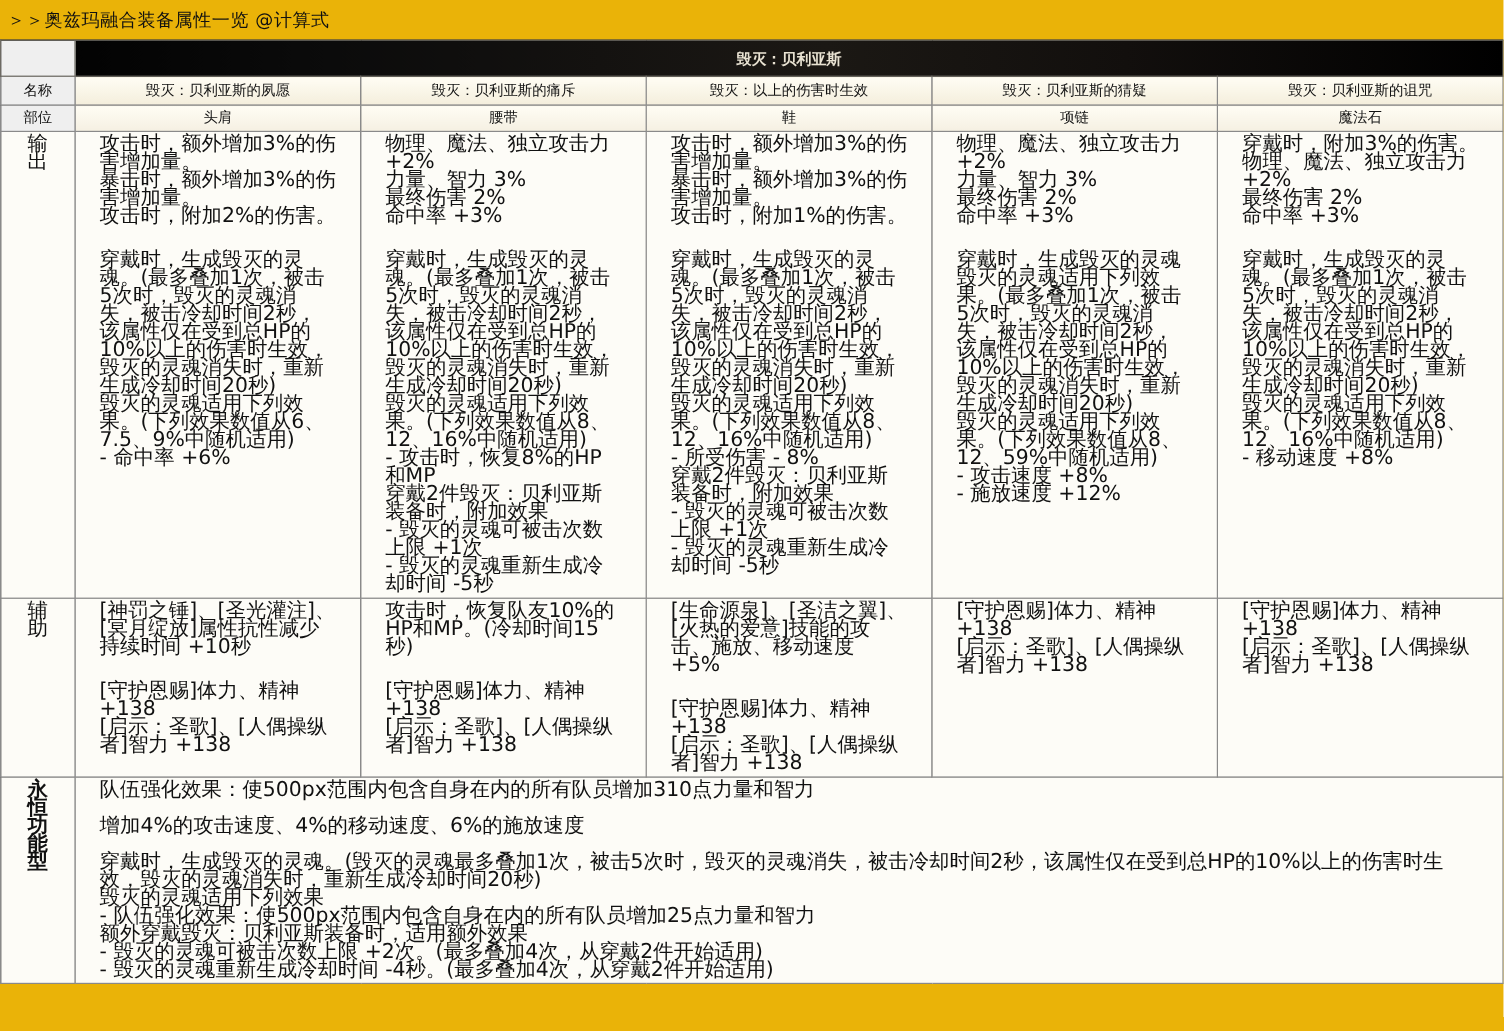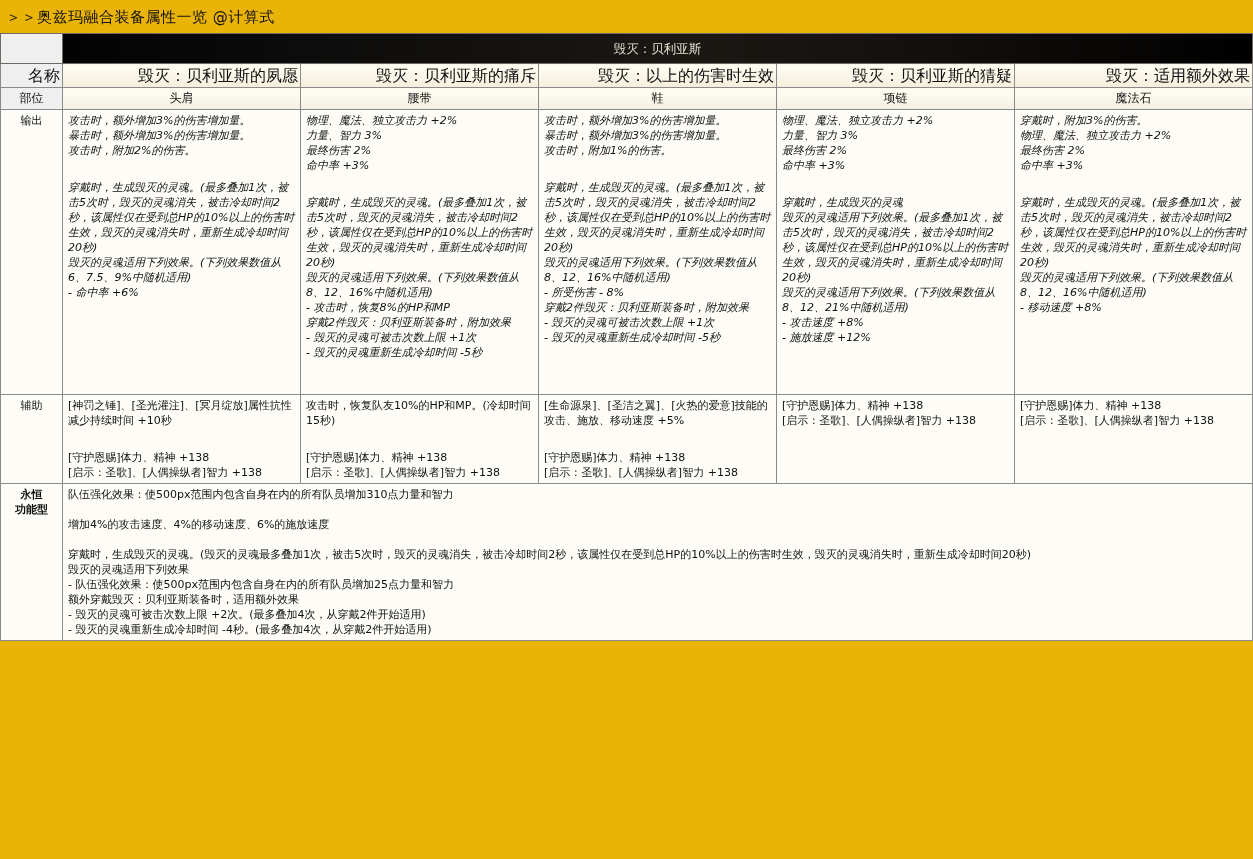--- a/index.html
+++ b/index.html
@@ -24,22 +24,22 @@
   }
   table.sheet {
     border-collapse: collapse;
     width: 1253px;
     table-layout: fixed;
     background: linear-gradient(90deg, #000000 0%, #0b0b0b 22%, #141210 40%, #1b1814 55%, #120f0d 75%, #000000 100%);
   }
   table.sheet td, table.sheet th {
     border: 1px solid #8a8a8a;
     vertical-align: top;
-    padding: 3px 5px;
-    font-size: 11px;
+    padding: 3px 20px;
+    font-size: 17px;
     line-height: 15px;
     color: #111111;
     background: #fdfcf7;
   }
   
   col.c-label { width: 62px; }
   col.c-item  { width: 238px; }
 
   td.rowlabel {
     background: #efefef;
@@ -54,53 +54,54 @@
   
   tr.band-top td {
     background: transparent;
     border-color: #6d6a63;
     height: 30px;
     color: #e8e2d2;
     text-align: center;
     font-size: 12.5px;
     vertical-align: middle;
     padding: 4px;
+    font-weight: bold;
   }
   tr.band-top td.rowlabel {
     background: #efefef;
     color: #111;
   }
   td.dark-title {
     background: linear-gradient(90deg, rgba(0,0,0,0.92) 0%, rgba(22,20,16,0.92) 30%, rgba(46,40,30,0.88) 50%, rgba(20,18,14,0.92) 72%, rgba(0,0,0,0.92) 100%);
   }
   tr.names td {
     background: linear-gradient(180deg, #fffdf4 0%, #f4eedc 100%);
-    text-align: right;
-    font-size: 16px;
+    text-align: center;
+    font-size: 12px;
     padding: 4px 2px;
     vertical-align: middle;
   }
   tr.names td.rowlabel { background:#efefef; }
   tr.parts td {
     background: linear-gradient(180deg, #fffdf4 0%, #f5f0e2 100%);
     text-align: center;
     font-size: 12px;
     padding: 3px 2px;
     vertical-align: middle;
   }
   tr.parts td.rowlabel { background:#efefef; }
 
   td.cell {
     background: #fffdf6;
   }
   td.cell .gap { height: 11px; }
 
   td.wide { background: #fffdf6; }
 
-  .out-cell { height: 285px; font-style: italic; }
+  .out-cell { height: 285px; }
   .aux-cell { height: 88px; }
 
   .txt { white-space: pre-wrap; }
 </style>
 </head>
 <body>
 
 <div id="page">
 
   <div class="page-title">＞＞奥兹玛融合装备属性一览 @计算式</div>
@@ -120,21 +121,21 @@
         <td class="rowlabel"></td>
         <td class="dark-title" colspan="5">毁灭：贝利亚斯</td>
       </tr>
 
       <tr class="names">
         <td class="rowlabel">名称</td>
         <td>毁灭：贝利亚斯的夙愿</td>
         <td>毁灭：贝利亚斯的痛斥</td>
         <td>毁灭：以上的伤害时生效</td>
         <td>毁灭：贝利亚斯的猜疑</td>
-        <td>毁灭：适用额外效果</td>
+        <td>毁灭：贝利亚斯的诅咒</td>
       </tr>
 
       <tr class="parts">
         <td class="rowlabel">部位</td>
         <td>头肩</td>
         <td>腰带</td>
         <td>鞋</td>
         <td>项链</td>
         <td>魔法石</td>
       </tr>
@@ -180,21 +181,21 @@
         </td>
         <td class="cell out-cell">
           <div class="txt">物理、魔法、独立攻击力 +2%
 力量、智力 3%
 最终伤害 2%
 命中率 +3%</div>
           <div class="gap"></div>
             <div class="gap"></div>
           <div class="txt">穿戴时，生成毁灭的灵魂
 毁灭的灵魂适用下列效果。(最多叠加1次，被击5次时，毁灭的灵魂消失，被击冷却时间2秒，该属性仅在受到总HP的10%以上的伤害时生效，毁灭的灵魂消失时，重新生成冷却时间20秒)
-毁灭的灵魂适用下列效果。(下列效果数值从8、12、21%中随机适用)
+毁灭的灵魂适用下列效果。(下列效果数值从8、12、59%中随机适用)
 - 攻击速度 +8%
 - 施放速度 +12%</div>
         </td>
         <td class="cell out-cell">
           <div class="txt">穿戴时，附加3%的伤害。
 物理、魔法、独立攻击力 +2%
 最终伤害 2%
 命中率 +3%</div>
           <div class="gap"></div>
             <div class="gap"></div>

